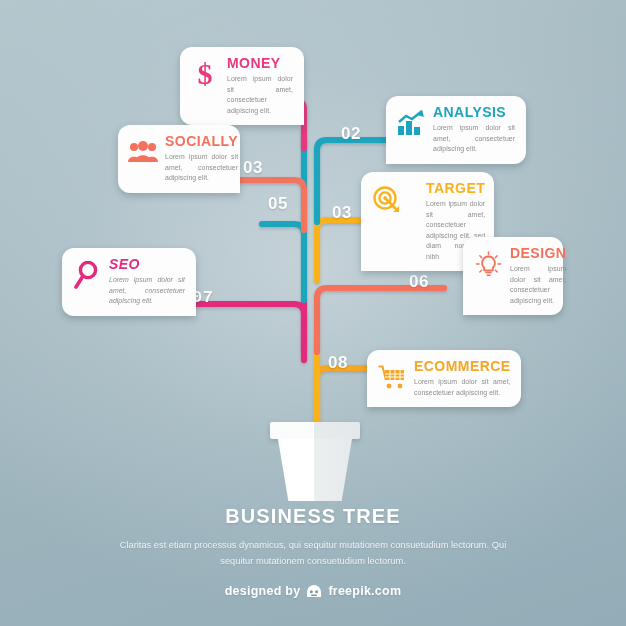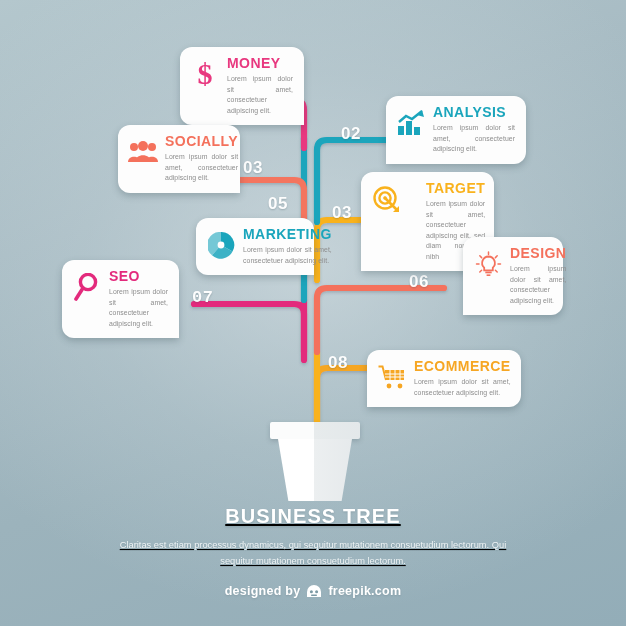--- a/index.html
+++ b/index.html
@@ -65,21 +65,21 @@
     box-shadow:0 2px 5px rgba(40,60,70,0.22);
   }
   .pot-body {
     position:absolute; left:8px; top:17px; width:74px; height:62px;
     background:linear-gradient(90deg,#ffffff 0%,#ffffff 49%,#eceff0 49%,#e6eaec 100%);
     clip-path:polygon(0% 0%, 100% 0%, 86% 100%, 14% 100%);
     box-shadow:0 3px 6px rgba(40,60,70,0.2);
   }
 
   
-  .footer { position:absolute; left:0; top:505px; width:626px; text-align:center;text-decoration:underline; }
+  .footer { position:absolute; left:0; top:505px; width:626px; text-align:center; }
   .footer h1 {
     font-family:"Liberation Sans Narrow","Liberation Sans",sans-serif;
     font-size:20px; font-weight:700; letter-spacing:1.1px;
     color:#ffffff; text-shadow:0 1px 2px rgba(60,80,90,0.22);
   }
   .footer p {
     margin:10px auto 0; width:400px;
     font-size:9.3px; line-height:1.72; color:#eef3f5;
     text-shadow:0 1px 1px rgba(60,80,90,0.16);
   }
@@ -198,34 +198,20 @@
         <path d="M12,12 L24,24" stroke="#f9b21d" stroke-width="2.6" stroke-linecap="round"></path>
         <polygon points="20,26 26,26 26,20" fill="#f9b21d"></polygon>
       </svg>
     </span>
     <div class="txt">
       <h3 style="color:#f9b21d">TARGET</h3>
       <p>Lorem ipsum dolor sit amet, consectetuer adipiscing elit, sed diam nonummy nibh</p>
     </div>
   </div>
 
-  <div class="card left" style="left:196px; top:218px; width:118px;">
-    <span class="ico">
-      <svg width="27" height="27" viewBox="0 0 27 27">
-        <path d="M13,13 L13,0 A13,13 0 0,1 24.5,19.5 Z" fill="#1aa5bc"></path>
-        <path d="M13,13 L24.5,19.5 A13,13 0 0,1 4,23.3 Z" fill="#1aa5bc" opacity=".85"></path>
-        <path d="M13,13 L4,23.3 A13,13 0 0,1 13,0 Z" fill="#1aa5bc" opacity=".6"></path>
-        <circle cx="13" cy="13" r="3.4" fill="#fdfdfd"></circle>
-      </svg>
-    </span>
-    <div class="txt">
-      <h3 style="color:#1aa5bc">MARKETING</h3>
-      <p>Lorem ipsum dolor sit amet, consectetuer adipiscing elit.</p>
-    </div>
-  </div>
 
   <div class="card right" style="left:463px; top:237px; width:100px;">
     <span class="ico">
       <svg width="27" height="27" viewBox="0 0 27 27">
         <g stroke="#f4715c" stroke-width="1.5" stroke-linecap="round">
           <path d="M13.5,1 L13.5,3.6"></path>
             <path d="M4.8,4.8 L6.6,6.6"></path>
           <path d="M22.2,4.8 L20.4,6.6"></path>
             <path d="M1.5,13 L4,13"></path>
           <path d="M25.5,13 L23,13"></path>
@@ -236,21 +222,21 @@
         <rect x="10.3" y="20.5" width="6.4" height="1.8" fill="#f4715c"></rect>
         <rect x="11.6" y="23.4" width="3.8" height="1.6" fill="#f4715c"></rect>
       </svg>
     </span>
     <div class="txt">
       <h3 style="color:#f4715c">DESIGN</h3>
       <p>Lorem ipsum dolor sit amet, consectetuer adipiscing elit.</p>
     </div>
   </div>
 
-  <div class="card left" style="left:62px; top:260px; width:117px;">
+  <div class="card left" style="left:62px; top:248px; width:134px;font-style:italic;">
     <span class="ico">
       <svg width="26" height="28" viewBox="0 0 26 28">
         <circle cx="14" cy="9" r="7.6" fill="none" stroke="#e32a7c" stroke-width="3.4"></circle>
         <path d="M9,15 L2,26" stroke="#e32a7c" stroke-width="3.6" stroke-linecap="round"></path>
       </svg>
     </span>
     <div class="txt">
       <h3 style="color:#e32a7c">SEO</h3>
       <p>Lorem ipsum dolor sit amet, consectetuer adipiscing elit.</p>
     </div>

